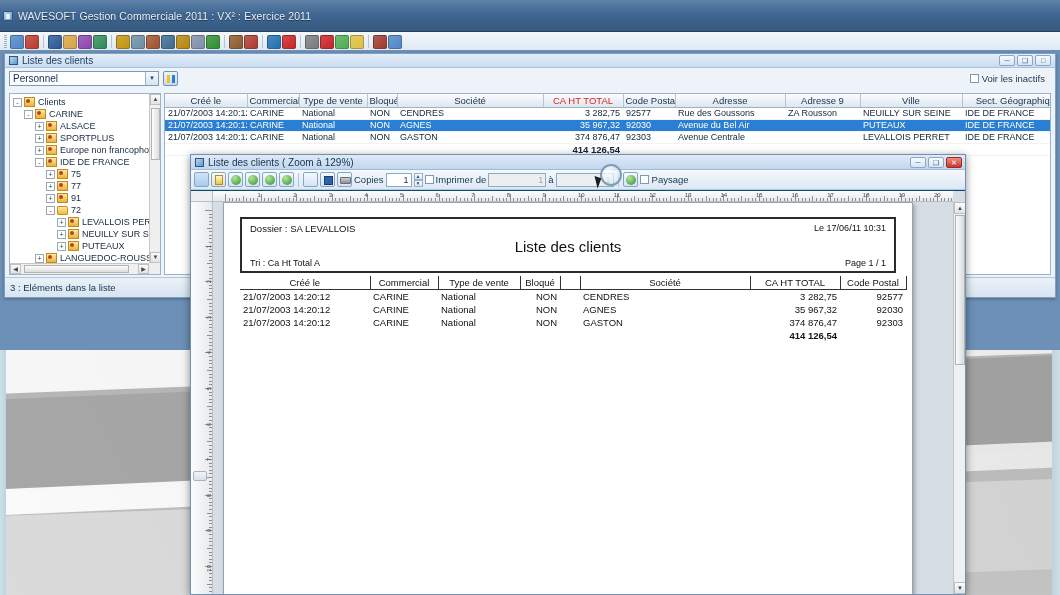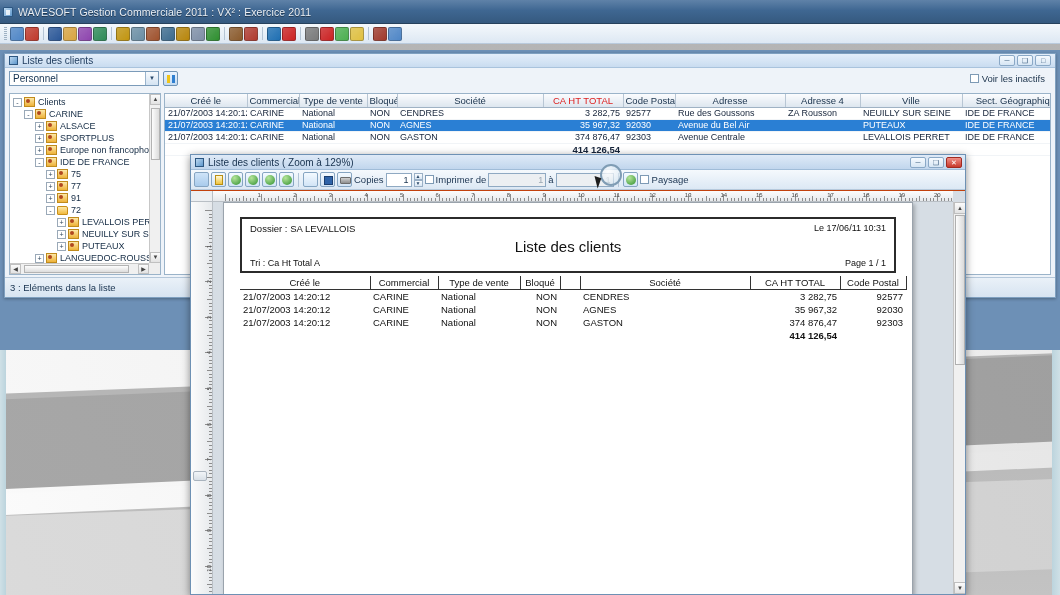--- a/index.html
+++ b/index.html
@@ -34,21 +34,21 @@
   .edge-l { position:absolute; left:0; top:330px; width:6px; height:265px;
             background: linear-gradient(90deg,#cfe0e6,#bcd4dd); }
   .edge-r { position:absolute; right:0; top:330px; width:8px; height:265px;
             background: linear-gradient(90deg,#bcd4dd,#cfe0e6); }
 
   
   #app-window {
     position: absolute; left: 0; top: 0; width: 1060px; height: 350px;
   }
   #app-titlebar {
-    height: 24px;
+    height: 32px;
     background: linear-gradient(180deg,#5f82a8 0%,#3f6792 45%,#35597f 100%);
     display: flex; align-items: center; padding-left: 3px;
     border-bottom: 1px solid #26415c;
   }
   #app-titlebar .tb-icon {
     width: 10px; height: 10px; margin-right: 5px; flex: 0 0 auto;
     background: linear-gradient(135deg,#bcd8f0,#5e97cc);
     border: 1px solid #2c5680; border-radius: 1px; position: relative;
   }
   #app-titlebar .tb-icon::after {
@@ -194,21 +194,21 @@
   tr.total td { font-weight:bold; font-size:9.5px; }
 
   #list-status { position:absolute; left:0; bottom:0; width:100%; height:20px;
     background: linear-gradient(180deg,#eaf1f8,#d7e4f1);
     border-top:1px solid #b4c7da; display:flex; align-items:center;
     padding-left:5px; font-size:9.5px; color:#17314d; }
 
   
   #preview-window {
     position:absolute; left:190px; top:154px; width:776px; height:441px;
-    background:#c2410c; border:1px solid #6e91b4;
+    background:#0c4a6e; border:1px solid #6e91b4;
     box-shadow: 0 2px 8px rgba(0,0,0,.45);
   }
   #preview-titlebar {
     height:15px; background: linear-gradient(180deg,#dfeaf7,#c1d6ed);
     display:flex; align-items:center; padding-left:4px;
     border-bottom:1px solid #a0bcd8;
   }
   #preview-title-text{font-size:10px;color:#17324f;}
   #preview-wincontrols{margin-left:auto;display:flex;gap:2px;padding-right:3px;}
   .wc.close { background: linear-gradient(180deg,#f08e86,#c8392c);
@@ -487,21 +487,21 @@
         <thead>
             <tr>
               <th>Créé le</th>
               <th>Commercial</th>
               <th>Type de vente</th>
               <th>Bloqué</th>
               <th>Société</th>
               <th class="accent" style="color: rgb(221, 34, 34);">CA HT TOTAL</th>
               <th>Code Postal</th>
               <th>Adresse</th>
-              <th>Adresse 4</th>
+              <th>Adresse 9</th>
               <th>Ville</th>
               <th>Sect. Géographique</th>
             </tr>
           </thead>
         <tbody>
             <tr>
               <td>21/07/2003 14:20:12</td>
               <td>CARINE</td>
               <td>National</td>
               <td>NON</td>

